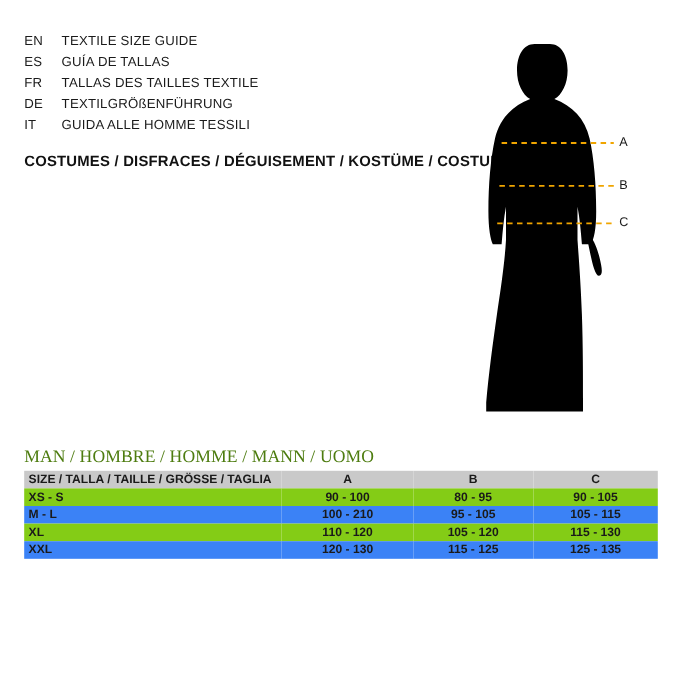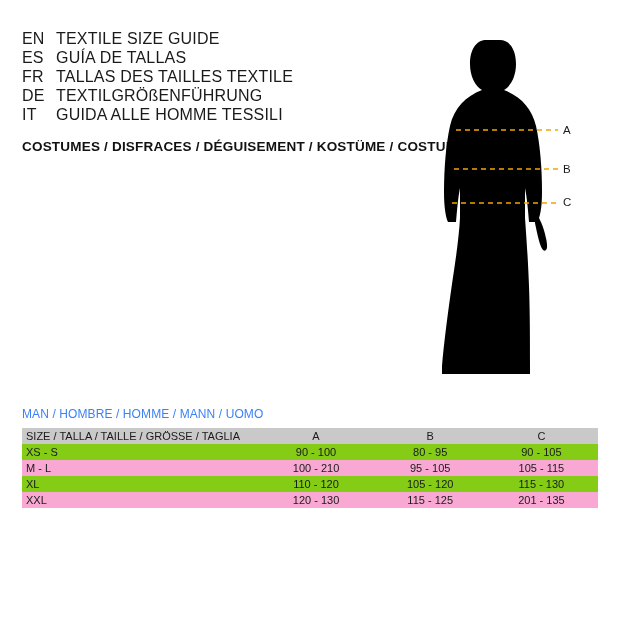--- a/index.html
+++ b/index.html
@@ -24,21 +24,21 @@
   .lang-block {
     position: absolute;
     left: 22px;
     top: 30px;
     width: 330px;
   }
   .lang-row {
     display: flex;
     align-items: baseline;
     height: 19px;
-    font-size: 16px;
+    font-size: 12px;
     letter-spacing: .2px;
   }
   .lang-code {
     width: 34px;
     flex: none;
     color: #1a1a1a;
   }
   .lang-title {
     color: #1a1a1a;
     text-align: right;
@@ -72,52 +72,53 @@
   }
   .lbl-a { left: 133px; top: 102px; }
   .lbl-b { left: 133px; top: 141px; }
   .lbl-c { left: 133px; top: 174px; }
 
   
   .table-title {
     position: absolute;
     left: 22px;
     top: 407px;
-    font-size: 12px;
-    color: #3b82f6;
+    font-size: 16px;
+    color: #4d7c0f;
     letter-spacing: .1px;
+    font-family: Liberation Serif, serif;
   }
   table.size-table {
     position: absolute;
     left: 22px;
     top: 428px;
     width: 576px;
     border-collapse: collapse;
     font-size: 11px;
     color: #1a1a1a;
   }
   table.size-table th,
   table.size-table td {
     padding: 0;
     height: 16px;
-    font-weight: normal;
+    font-weight: bold;
     text-align: center;
     vertical-align: middle;
   }
   table.size-table th.head-size,
   table.size-table td.cell-size {
     text-align: left;
     padding-left: 4px;
     width: 232px;
   }
   table.size-table tr.head-row {
     background: #c9c9c9;
   }
   table.size-table tr.row-alt {
-    background: #f9a8d4;
+    background: #3b82f6;
   }
   table.size-table tr.row-plain {
     background: #84cc16;
   }
   table.size-table td.col-a,
   table.size-table th.col-a { width: 120px; }
   table.size-table td.col-b,
   table.size-table th.col-b { width: 110px; }
   table.size-table td.col-c,
   table.size-table th.col-c { width: 114px; }
@@ -236,19 +237,19 @@
       <tr class="row-plain">
         <td class="cell-size">XL</td>
         <td class="col-a">110 - 120</td>
         <td class="col-b">105 - 120</td>
         <td class="col-c">115 - 130</td>
       </tr>
       <tr class="row-alt">
         <td class="cell-size">XXL</td>
         <td class="col-a">120 - 130</td>
         <td class="col-b">115 - 125</td>
-        <td class="col-c">201 - 135</td>
+        <td class="col-c">125 - 135</td>
       </tr>
     </tbody>
   </table>
 
 
 </div>
 
 </body></html>

